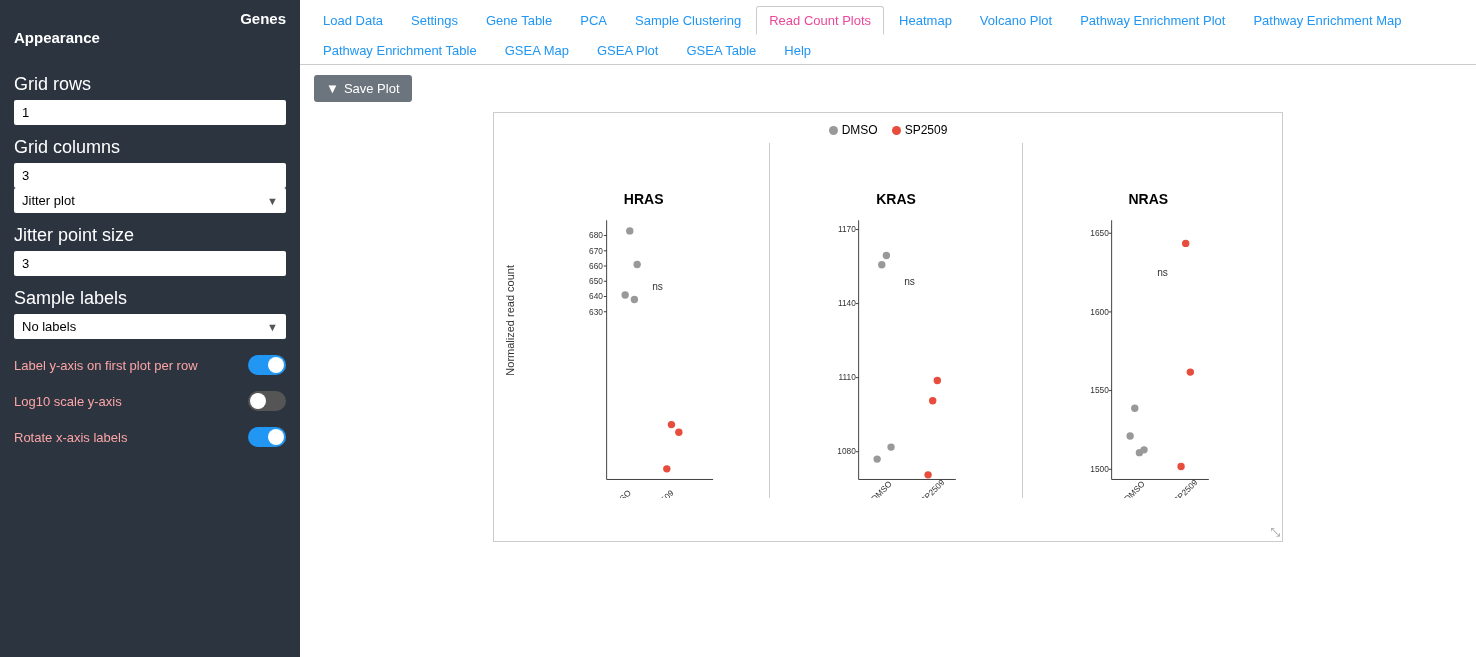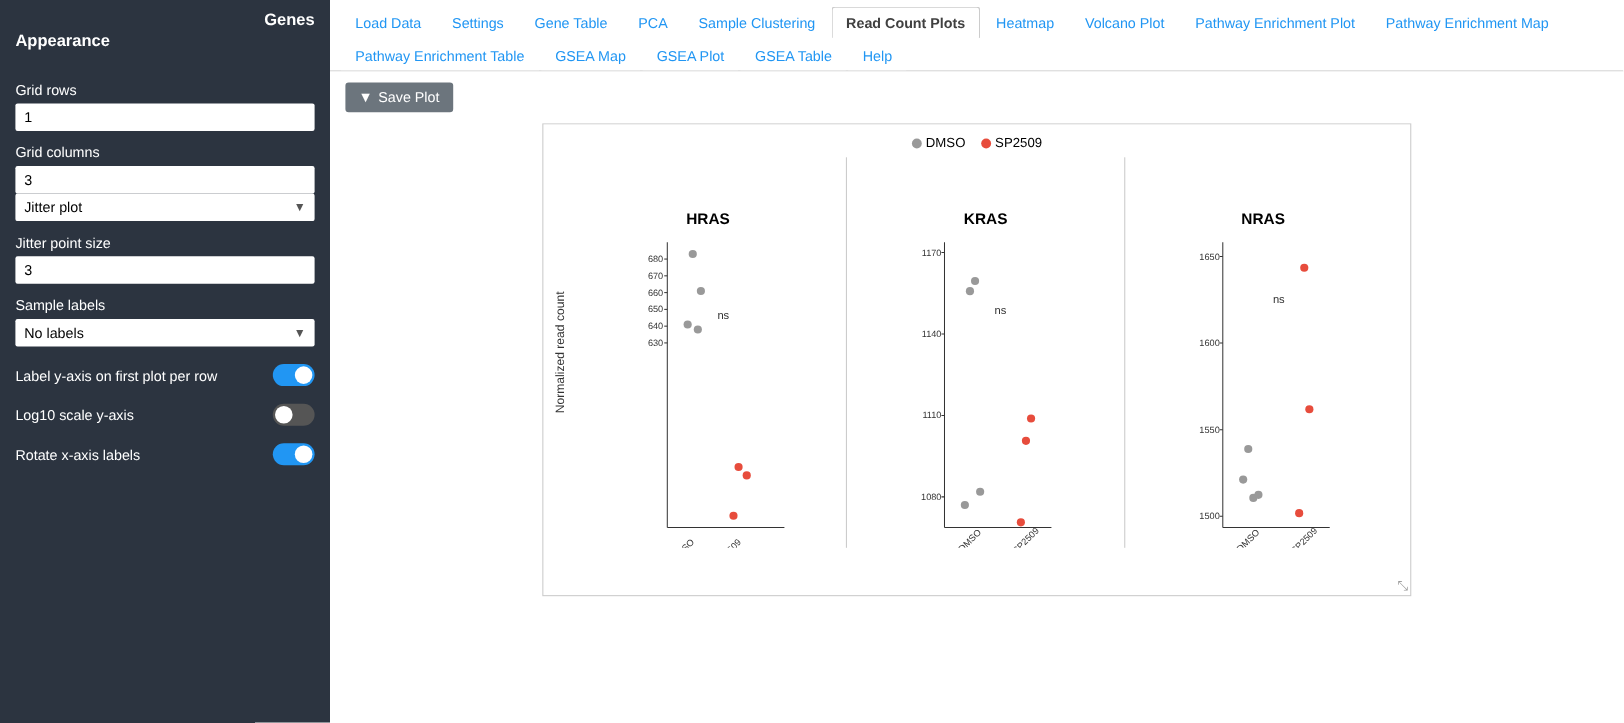--- a/index.html
+++ b/index.html
@@ -20,21 +20,21 @@
       font-weight: bold;
       margin-bottom: 2px;
       text-align: right;
     }
     .sidebar-title-appearance {
       font-size: 15px;
       font-weight: bold;
       margin-bottom: 28px;
     }
     .sidebar-label {
-      font-size: 13px;
+      font-size: 18px;
       margin-bottom: 5px;
       margin-top: 12px;
     }
     .sidebar-input {
       width: 100%;
       padding: 5px 8px;
       background: #fff;
       color: #000;
       border: none;
       border-radius: 2px;
@@ -68,21 +68,21 @@
       font-size: 11px;
     }
     .toggle-row {
       display: flex;
       align-items: center;
       justify-content: space-between;
       margin-top: 16px;
     }
     .toggle-label {
       font-size: 13px;
-      color: #ffffff;
+      color: #fca5a5;
     }
     .toggle {
       position: relative;
       width: 38px;
       height: 20px;
     }
     .toggle-slider {
       position: absolute;
       top: 0; left: 0; right: 0; bottom: 0;
       border-radius: 20px;
@@ -128,24 +128,23 @@
       border: 1px solid transparent;
       border-bottom: none;
       border-radius: 3px 3px 0 0;
       background: #fff;
       white-space: nowrap;
       text-decoration: none;
     }
     .nav-tab.active {
       border-color: #ccc;
       background: #fff;
-      color: #404040;
+      color: #ec4899;
       border-bottom: 1px solid #fff;
       margin-bottom: -1px;
-      font-weight: bold;
     }
 
     
     .toolbar {
       padding: 10px 14px;
       background: #fff;
     }
     .save-btn {
       background: #6c757d;
       color: #fff;

